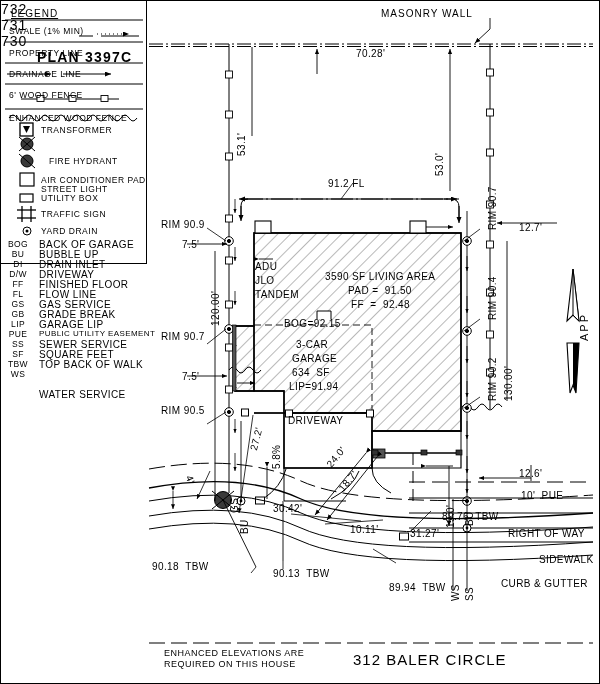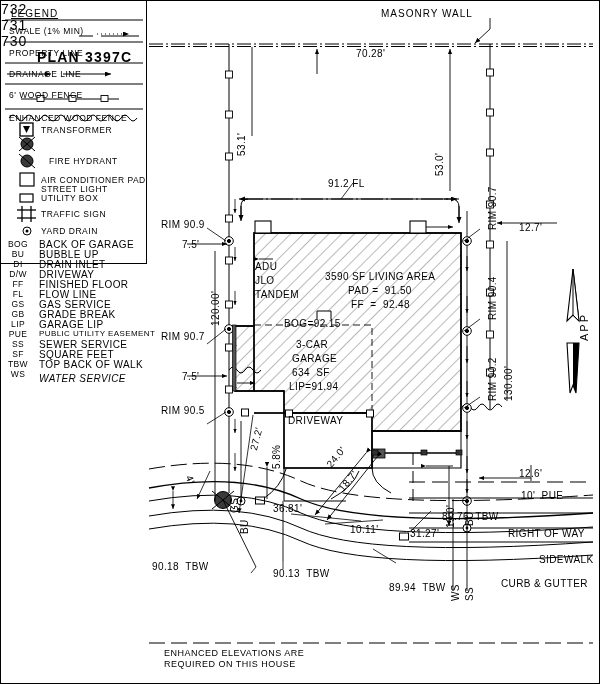--- a/index.html
+++ b/index.html
@@ -358,21 +358,21 @@
     <div class="abbrd" style="left:38px;top:318px;">GARAGE LIP</div>
     <div class="abbr" style="left:2px;top:328px;">PUE</div>
     <div class="abbrd" style="left:38px;top:328px;font-size:8px;">PUBLIC UTILITY EASEMENT</div>
     <div class="abbr" style="left:2px;top:338px;">SS</div>
     <div class="abbrd" style="left:38px;top:338px;">SEWER SERVICE</div>
     <div class="abbr" style="left:2px;top:348px;">SF</div>
     <div class="abbrd" style="left:38px;top:348px;">SQUARE FEET</div>
     <div class="abbr" style="left:2px;top:358px;">TBW</div>
     <div class="abbrd" style="left:38px;top:358px;">TOP BACK OF WALK</div>
     <div class="abbr" style="left:2px;top:368px;">WS</div>
-    <div class="abbrd" style="left:38px;top:372px;font-style:italic;">WATER SERVICE</div>
+    <div class="abbrd" style="left:38px;top:388px;">WATER SERVICE</div>
   </div>
 
   <div class="t" style="left:380px;top:8px;font-size:10px;letter-spacing:1px;">MASONRY WALL</div>
   <div class="t b" style="left:355px;top:48px;">70.28'</div>
 
   <div class="lot" style="left:155px;top:95px;">732</div>
   <div class="lot" style="left:312px;top:95px;">731</div>
   <div class="lot" style="left:549px;top:95px;">730</div>
 
   <div class="t b rot90" style="left:236px;top:155px;">53.1'</div>
@@ -413,34 +413,35 @@
   <div class="t b" style="left:520px;top:490px;">10'  PUE</div>
   <div class="t b" style="left:507px;top:528px;">RIGHT OF WAY</div>
   <div class="t b" style="left:538px;top:554px;">SIDEWALK</div>
   <div class="t b" style="left:500px;top:578px;">CURB &amp; GUTTER</div>
 
   <div class="t b" style="left:441px;top:511px;">89.76  TBW</div>
   <div class="t b" style="left:272px;top:568px;">90.13  TBW</div>
   <div class="t b" style="left:151px;top:561px;">90.18  TBW</div>
   <div class="t b" style="left:388px;top:582px;">89.94  TBW</div>
 
-  <div class="t b" style="left:272px;top:503px;">36.81'</div>
+  <div class="t b" style="left:272px;top:503px;">30.42'</div>
   <div class="t b rot90" style="left:271px;top:468px;">5.8%</div>
   <div class="t b rot90" style="left:248px;top:448px;transform:rotate(-76deg);">27.2'</div>
   <div class="t b" style="left:324px;top:462px;transform:rotate(-50deg);transform-origin:0 0;">24.0'</div>
   <div class="t b" style="left:336px;top:486px;transform:rotate(-50deg);transform-origin:0 0;">18.7'</div>
   <div class="t b" style="left:349px;top:524px;">10.11'</div>
   <div class="t b" style="left:409px;top:528px;">31.27'</div>
   <div class="t b rot90" style="left:445px;top:527px;">19.0'</div>
   <div class="t b" style="left:192px;top:473px;transform:rotate(68deg);transform-origin:0 0;">4'</div>
 
   <div class="t b rot90" style="left:229px;top:512px;">GS</div>
   <div class="t b rot90" style="left:239px;top:533px;">BU</div>
   <div class="t b rot90" style="left:464px;top:525px;">BU</div>
   <div class="t b rot90" style="left:450px;top:600px;">WS</div>
   <div class="t b rot90" style="left:464px;top:600px;">SS</div>
 
   <div class="t rot90" style="left:578px;top:340px;font-size:11px;letter-spacing:2px;">APP</div>
 
   <div class="t" style="left:163px;top:648px;font-size:9px;letter-spacing:.5px;">ENHANCED ELEVATIONS ARE</div>
   <div class="t" style="left:163px;top:659px;font-size:9px;letter-spacing:.5px;">REQUIRED ON THIS HOUSE</div>
+  <div class="big" style="position:absolute;left:352px;top:650px;white-space:pre;">312 BALER CIRCLE</div>
 
 </div>
 
 </body></html>

